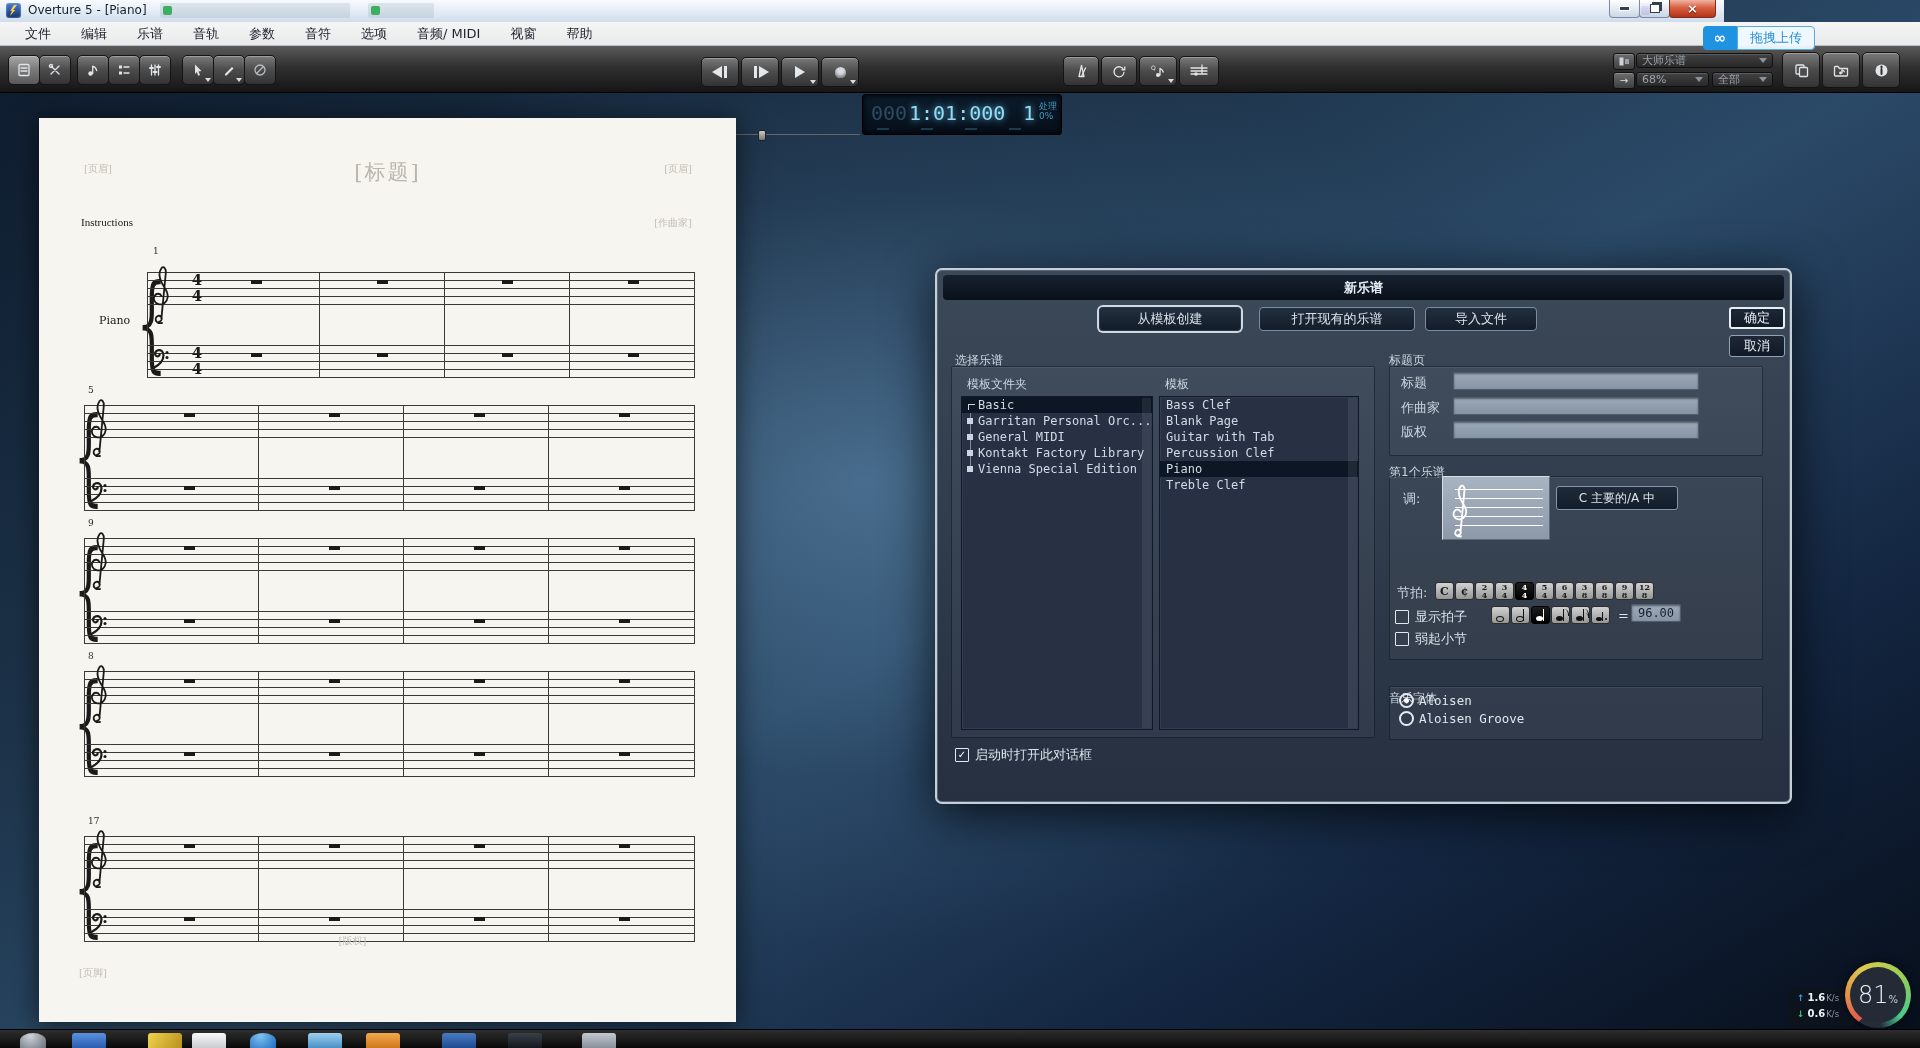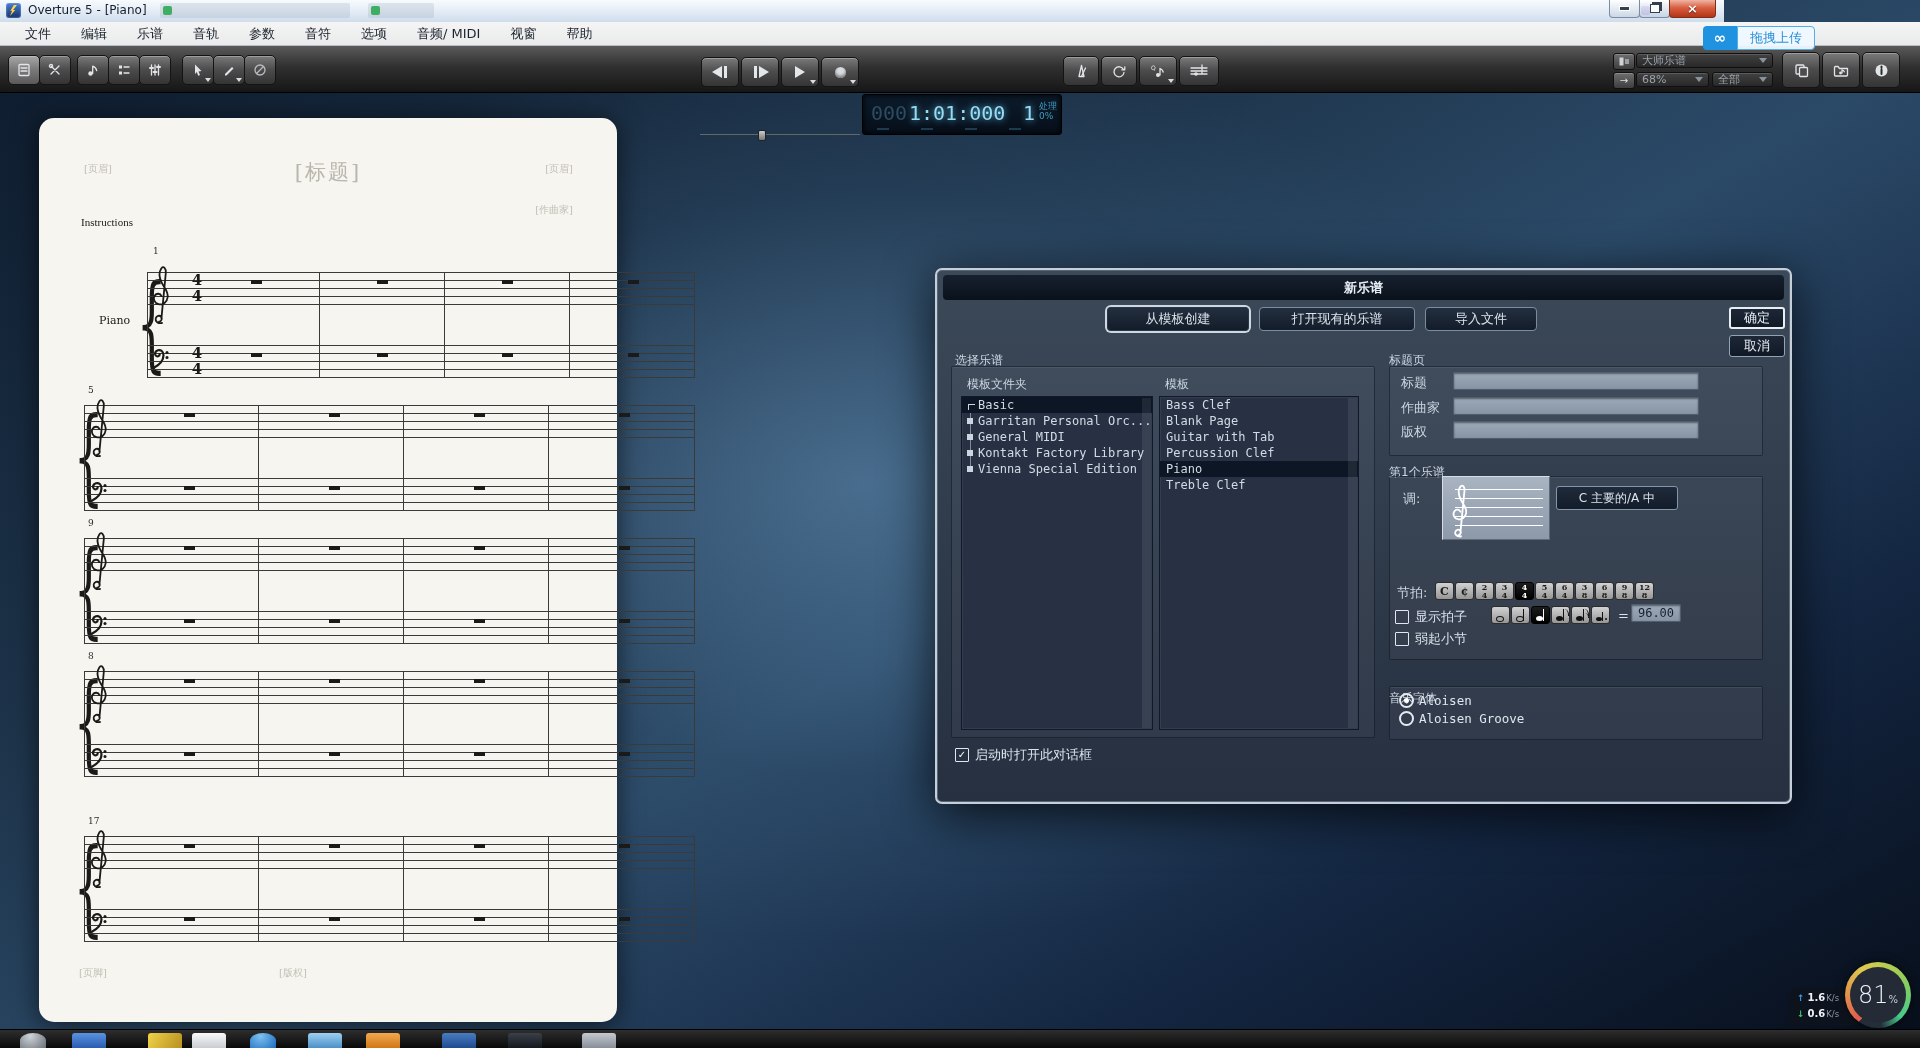--- a/index.html
+++ b/index.html
@@ -73,22 +73,22 @@
     display:flex;align-items:center;justify-content:center;color:#e0e3e6;font-size:10px;}
   
   #upload{position:absolute;left:1703px;top:26px;height:24px;display:flex;z-index:60;}
   #upload .cloud{width:34px;height:24px;background:#1f93e0;border-radius:4px 0 0 4px;
     display:flex;align-items:center;justify-content:center;color:#fff;font-weight:bold;font-size:15px;}
   #upload .cloud::before{content:"∞";}
   #upload .lbl{height:22px;border:1px solid #55abe6;background:rgba(238,248,255,.96);border-radius:0 4px 4px 0;
     color:#2b8fd8;font-size:13px;display:flex;align-items:center;padding:0 12px;}
 
   
-  #page{position:absolute;left:39px;top:118px;width:578px;height:904px;background:#f6f5f0;
-    box-shadow:0 3px 26px rgba(0,0,0,.6);border-radius:15px;}
+  #page{position:absolute;left:39px;top:118px;width:697px;height:904px;background:#f6f5f0;
+    box-shadow:0 3px 26px rgba(0,0,0,.6);}
   .ph{position:absolute;color:#c3c0b5;font-family:"DejaVu Serif",serif;font-size:10px;}
   #pg-title{position:absolute;left:0;right:0;top:40px;text-align:center;color:#b9b6ab;
     font-family:"DejaVu Serif",serif;font-size:21px;letter-spacing:2px;}
   #pg-instructions{position:absolute;left:42px;top:98px;color:#20201c;font-family:Liberation Serif, serif;font-size:11px;}
   #pg-part{position:absolute;left:60px;top:196px;color:#20201c;font-family:"DejaVu Serif",serif;font-size:11px;}
   .system{position:absolute;left:0;width:697px;height:140px;}
   .m-num{position:absolute;top:0;font-family:"DejaVu Serif",serif;font-size:9px;color:#2c2c2c;}
   .grand{position:absolute;height:106px;}
   .staff{position:absolute;left:0;right:0;height:33px;
     background-image:linear-gradient(#3a3a38,#3a3a38),linear-gradient(#3a3a38,#3a3a38),linear-gradient(#3a3a38,#3a3a38),linear-gradient(#3a3a38,#3a3a38),linear-gradient(#3a3a38,#3a3a38);
@@ -414,21 +414,21 @@
   <div id="upload">
     <span class="cloud"></span>
     <span class="lbl">拖拽上传</span>
   </div>
 
   <div id="page">
     <span class="ph" style="left:45px;top:44px;">[页眉]</span>
     <span class="ph" style="right:44px;top:44px;">[页眉]</span>
     <div id="pg-title">[标题]</div>
     <span id="pg-instructions">Instructions</span>
-    <span class="ph" style="right:44px;top:85px;text-align:right;">[作曲家]</span>
+    <span class="ph" style="right:44px;top:98px;text-align:right;">[作曲家]</span>
     <span id="pg-part">Piano</span>
 
     <div class="system" style="top:128px;">
       <span class="m-num" style="left:114px;">1</span>
       <span class="brace" style="left:94px;top:24px;"></span>
       <div class="grand" style="left:108px;width:548px;top:26px;">
         <div class="staff" style="top:0;"></div>
         <div class="staff" style="top:73px;"></div>
         <i class="bar" style="left:0;"></i>
           <i class="bar" style="left:172px;"></i>
@@ -566,27 +566,27 @@
           <i class="rest" style="left:390px;top:8px;"></i>
           <i class="rest" style="left:535px;top:8px;"></i>
         <i class="rest" style="left:100px;top:81px;"></i>
           <i class="rest" style="left:245px;top:81px;"></i>
           <i class="rest" style="left:390px;top:81px;"></i>
           <i class="rest" style="left:535px;top:81px;"></i>
       </div>
     </div>
 
     <span class="ph" style="left:40px;top:848px;">[页脚]</span>
-    <span class="ph" style="left:0;right:70px;top:848px;text-align:center;">[版权]</span>
+    <span class="ph" style="left:0;right:70px;top:816px;text-align:center;">[版权]</span>
   </div>
 
   <div id="dialog">
     <div id="dlg-title">新乐谱</div>
 
-    <div class="dlg-tab sel" style="left:170px;width:142px;">从模板创建</div>
+    <div class="dlg-tab sel" style="left:162px;width:142px;">从模板创建</div>
     <div class="dlg-tab" style="left:322px;width:156px;">打开现有的乐谱</div>
     <div class="dlg-tab" style="left:488px;width:112px;">导入文件</div>
     <div class="dlg-btn" id="btn-ok">确定</div>
     <div class="dlg-btn" id="btn-cancel">取消</div>
 
     <span class="sec-label" style="left:18px;top:82px;">选择乐谱</span>
     <div class="panel" style="left:14px;top:96px;width:422px;height:370px;"></div>
     <span class="sec-label" style="left:30px;top:106px;">模板文件夹</span>
     <span class="sec-label" style="left:228px;top:106px;">模板</span>
 

